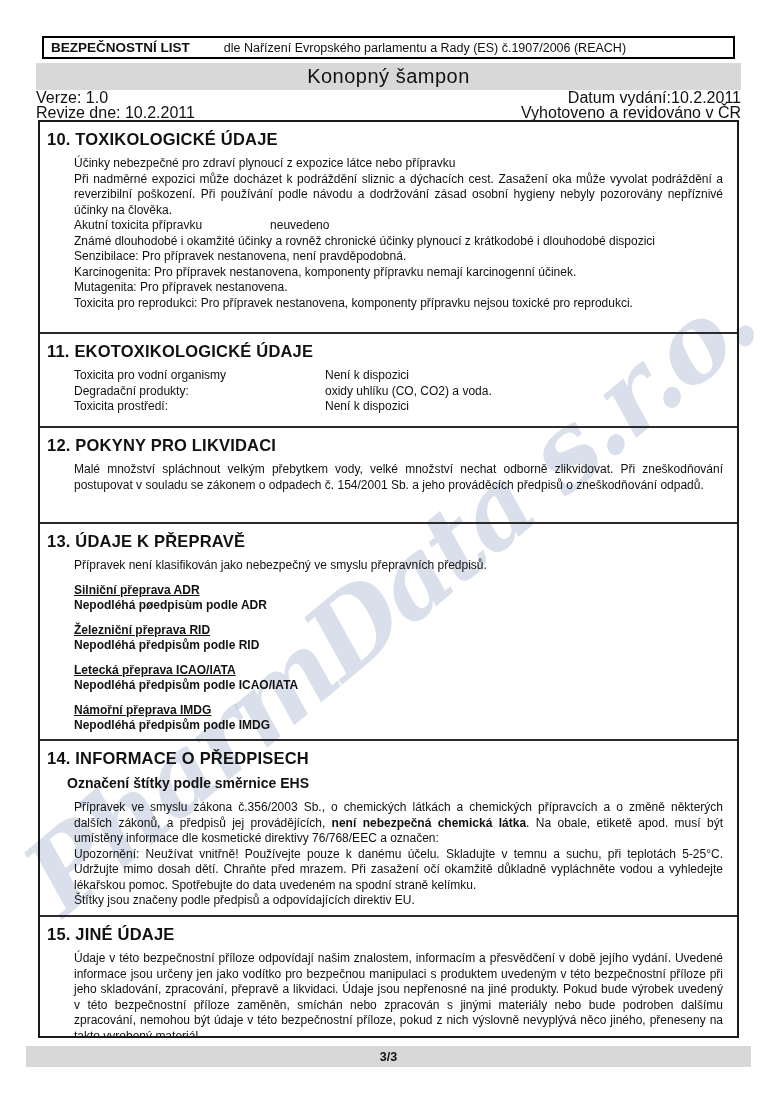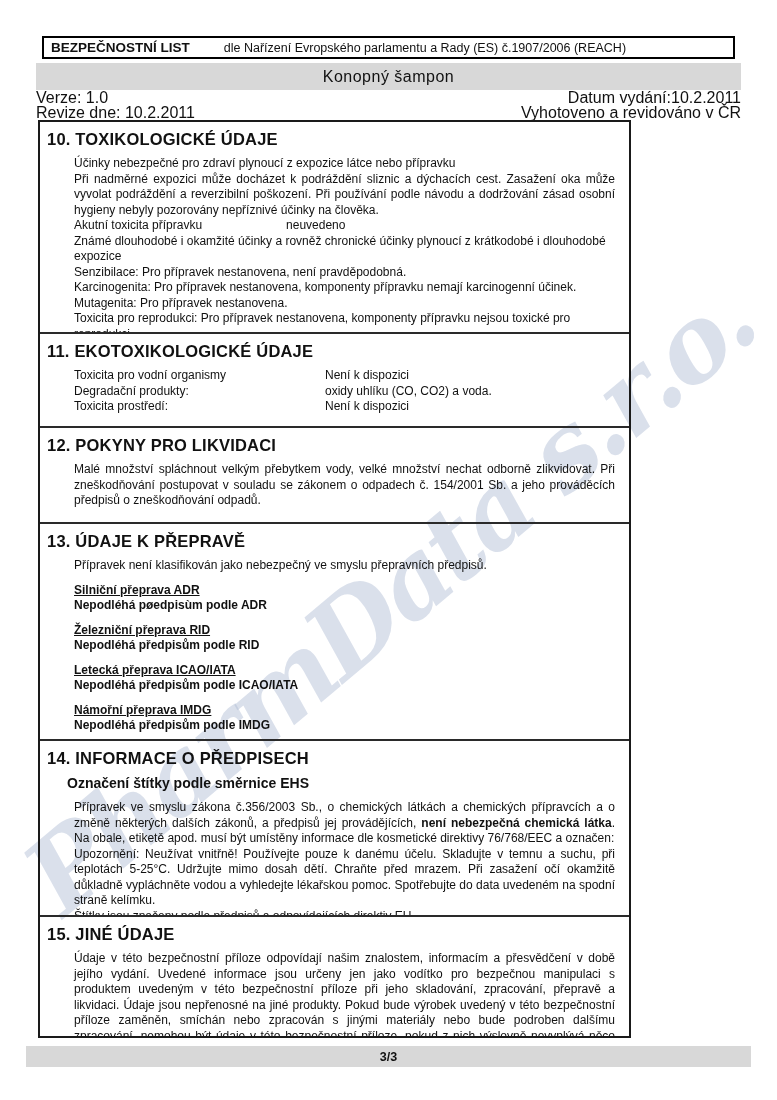--- a/index.html
+++ b/index.html
@@ -21,37 +21,37 @@
   .hdr-box{
     position:absolute;left:42px;top:36px;width:693px;height:23px;box-sizing:border-box;
     border:2px solid #000;display:flex;align-items:center;padding:0 7px;
   }
   .hdr-doc-type{font-weight:bold;font-size:13.5px;white-space:nowrap;}
   .hdr-reg{font-size:12.5px;margin-left:34px;white-space:nowrap;}
   .title-band{
     position:absolute;left:36px;top:63px;width:705px;height:27px;background:#d8d8d8;
     display:flex;align-items:center;justify-content:center;
   }
-  .title-band .product-title{font-size:16px;letter-spacing:0.5px;}
+  .title-band .product-title{font-size:20px;letter-spacing:0.5px;}
   .meta{position:absolute;left:36px;top:91px;width:705px;font-size:16px;line-height:14.5px;}
   .meta-row{display:flex;justify-content:space-between;}
   
   .main-box{
-    position:absolute;left:38px;top:120px;width:593px;height:918px;box-sizing:border-box;
+    position:absolute;left:38px;top:120px;width:701px;height:918px;box-sizing:border-box;
     border:2px solid #1a1a1a;
   }
   .section{box-sizing:border-box;overflow:hidden;padding:0 14px 0 7px;}
   .section + .section{border-top:2px solid #2a2a2a;}
   .sec-heading{font-size:16.5px;font-weight:bold;margin:8px 0 7px 0;letter-spacing:0.2px;}
   .sec-body{margin-left:27px;font-size:12px;line-height:15.5px;}
   .just{text-align:justify;}
   p{margin:0;}
   .kv-row{display:flex;}
   .kv-row .kv-label{width:251px;flex:none;}
-  .acute-val{display:inline-block;margin-left:44px;padding-left:40px;}
+  .acute-val{display:inline-block;margin-left:28px;padding-left:40px;}
   .transport-group{margin-top:9px;font-weight:bold;}
   .transport-title{text-decoration:underline;}
   .sub-heading{font-size:14px;font-weight:bold;margin:2px 0 9px 20px;}
   .b{font-weight:bold;}
   
   .s10{height:210px;}
   .s11{height:94px;}
   .s12{height:96px;}
   .s13{height:217px;}
   .s14{height:176px;}
@@ -94,21 +94,21 @@
     <div class="main-box">
 
       <div class="section s10">
         <div class="sec-heading">10. TOXIKOLOGICKÉ ÚDAJE</div>
         <div class="sec-body">
           <p>Účinky nebezpečné pro zdraví plynoucí z expozice látce nebo přípravku</p>
           <p class="just">Při nadměrné expozici může docházet k podráždění sliznic a dýchacích cest. Zasažení oka může vyvolat podráždění a reverzibilní poškození. Při používání podle návodu a dodržování zásad osobní hygieny nebyly pozorovány nepříznivé účinky na člověka.</p>
           <p>
             <span>Akutní toxicita přípravku</span><span class="acute-val">neuvedeno</span>
           </p>
-          <p>Známé dlouhodobé i okamžité účinky a rovněž chronické účinky plynoucí z krátkodobé i dlouhodobé expozice</p>
+          <p>Známé dlouhodobé i okamžité účinky a rovněž chronické účinky plynoucí z krátkodobé i dlouhodobé dispozici</p>
           <p>Senzibilace: Pro přípravek nestanovena, není pravděpodobná.</p>
           <p>Karcinogenita: Pro přípravek nestanovena, komponenty přípravku nemají karcinogenní účinek.</p>
           <p>Mutagenita: Pro přípravek nestanovena.</p>
           <p>Toxicita pro reprodukci: Pro přípravek nestanovena, komponenty přípravku nejsou toxické pro reprodukci.</p>
         </div>
       </div>
 
       <div class="section s11">
         <div class="sec-heading">11. EKOTOXIKOLOGICKÉ ÚDAJE</div>
         <div class="sec-body">

